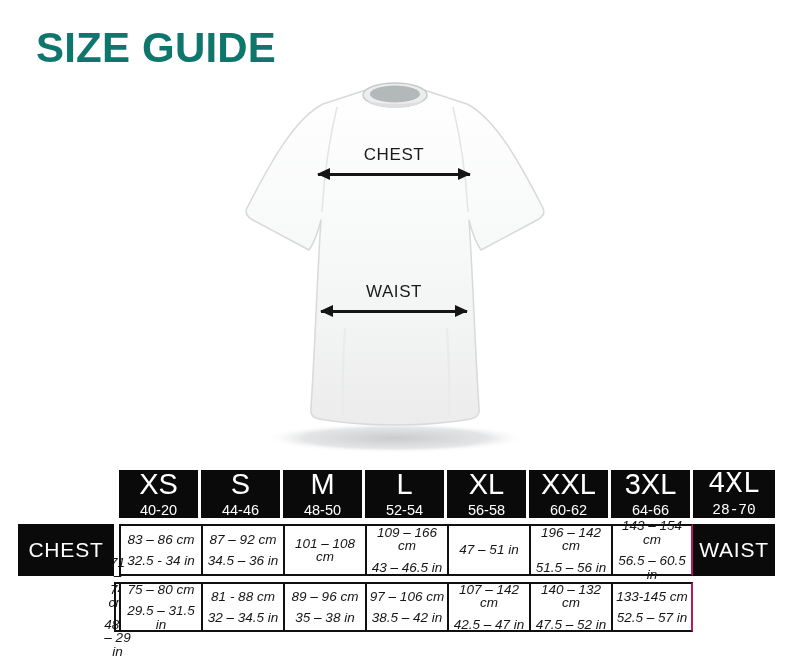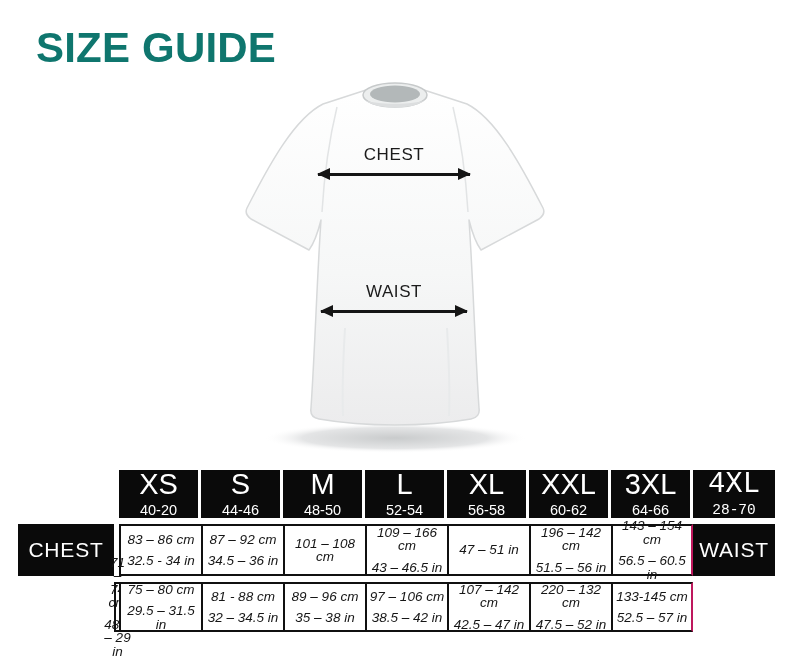--- a/index.html
+++ b/index.html
@@ -212,21 +212,21 @@
     </div>
     <div class="dcell">
       <div>97 – 106 cm</div>
       <div>38.5 – 42 in</div>
     </div>
     <div class="dcell">
       <div>107 – 142 cm</div>
       <div>42.5 – 47 in</div>
     </div>
     <div class="dcell">
-      <div>220 – 132 cm</div>
+      <div>140 – 132 cm</div>
       <div>47.5 – 52 in</div>
     </div>
     <div class="dcell dcell-last">
       <div>133-145 cm</div>
       <div>52.5 – 57 in</div>
     </div>
 
   </div>
 </div>
 

